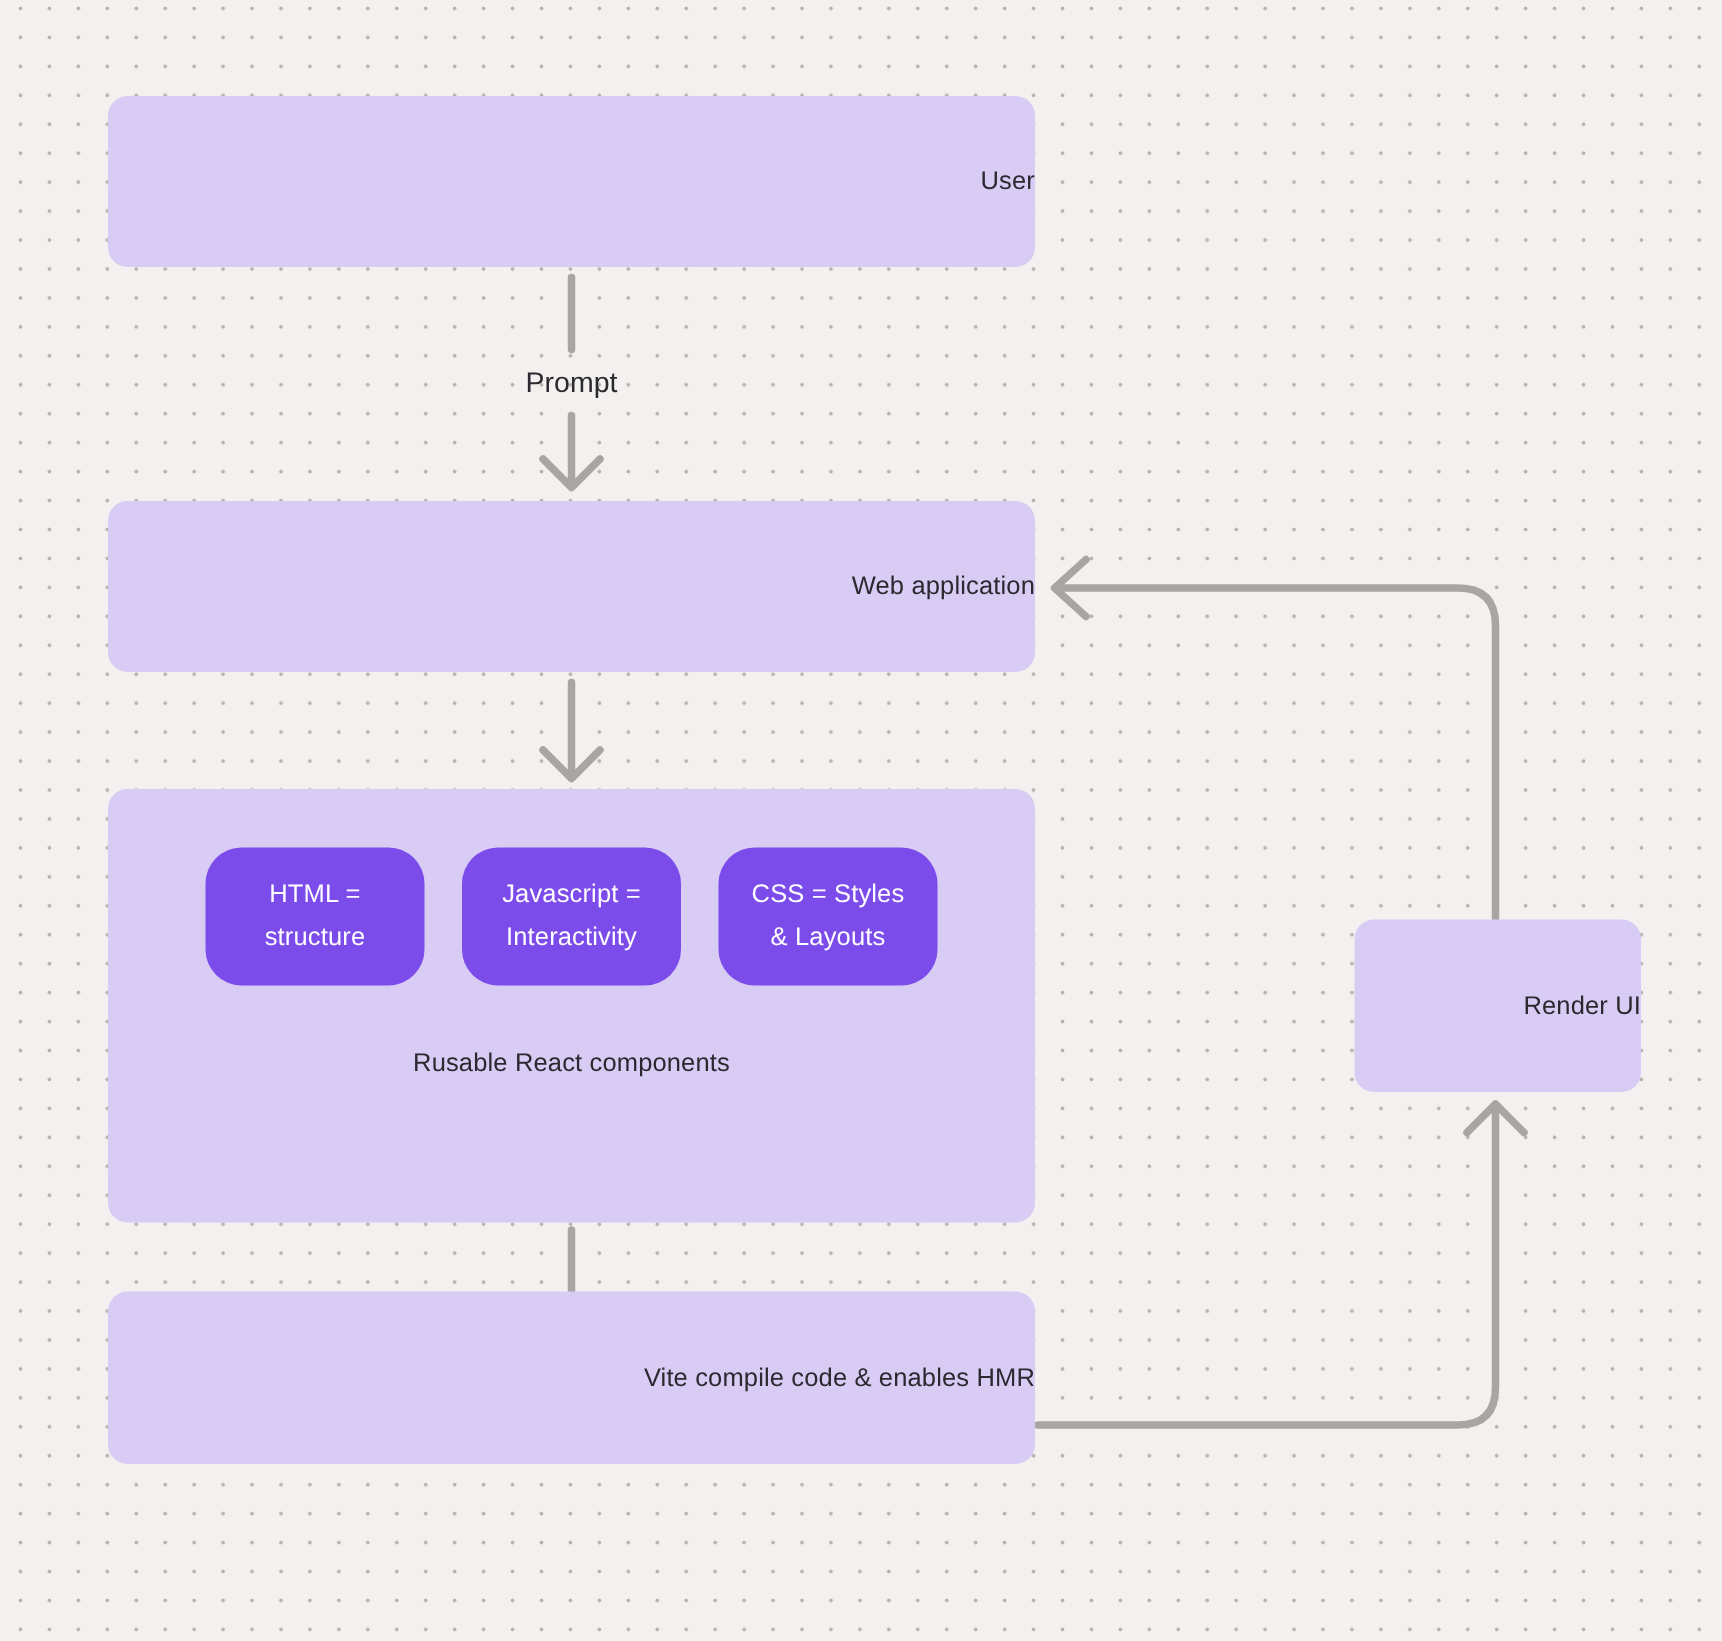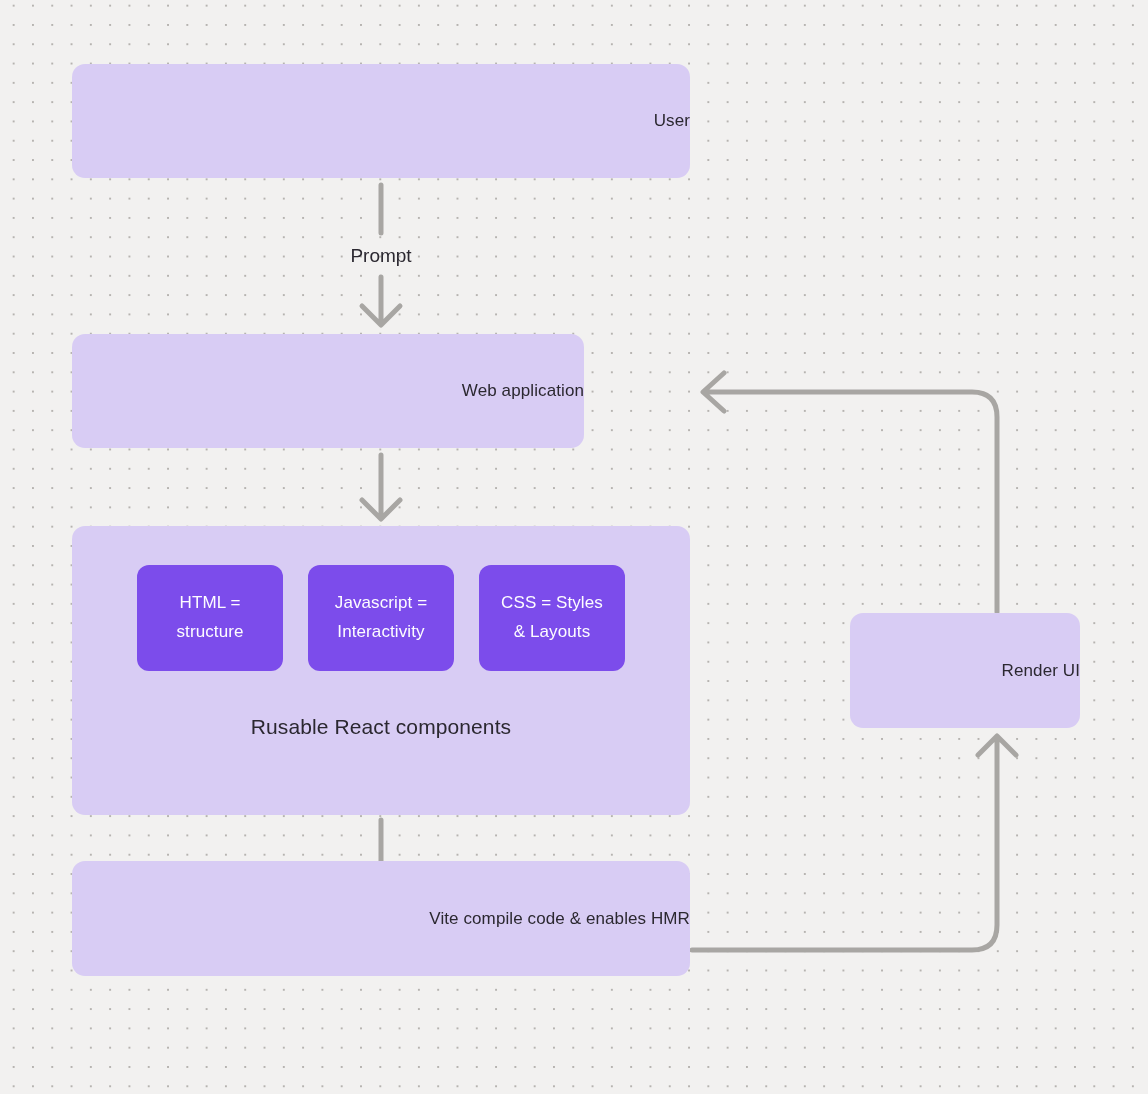--- a/index.html
+++ b/index.html
@@ -37,53 +37,53 @@
     display: flex;
     align-items: center;
     justify-content: flex-end;
     text-align: center;
     color: #2b2830;
     font-size: 17px;
     font-weight: 500;
     letter-spacing: 0.1px;
   }
   .node-user        { left: 72px;  top: 64px;  width: 618px; height: 114px; }
-  .node-webapp      { left: 72px;  top: 334px; width: 512px; height: 114px; }
+  .node-webapp      { left: 72px;  top: 334px; width: 618px; height: 114px; }
   .node-container   { left: 72px;  top: 526px; width: 618px; height: 289px; display: block; }
   .node-vite        { left: 72px;  top: 861px; width: 618px; height: 115px; }
-  .node-render      { left: 850px; top: 613px; width: 230px; height: 115px; }
+  .node-render      { left: 903px; top: 613px; width: 191px; height: 115px; }
   .chip-row {
     position: absolute;
     left: 0; top: 39px;
     width: 100%;
     display: flex;
     justify-content: center;
     gap: 25px;
   }
   .chip {
     width: 146px;
-    height: 106px;
+    height: 92px;
     background: #7c4ceb;
-    border-radius: 12px;
+    border-radius: 24px;
     color: #fdfcff;
     font-size: 17px;
     font-weight: 500;
     display: flex;
     align-items: center;
     justify-content: center;
     text-align: center;
     line-height: 1.7;
     white-space: pre-line;
   }
   .container-caption {
     position: absolute;
-    left: 0; top: 189px;
+    left: 0; top: 173px;
     width: 100%;
     text-align: center;
-    font-size: 21px;
+    font-size: 17px;
     font-weight: 500;
     color: #2b2830;
   }
   .edge-label {
     position: absolute;
     left: 281px; top: 245px;
     width: 200px;
     text-align: center;
     font-size: 19px;
     font-weight: 500;

